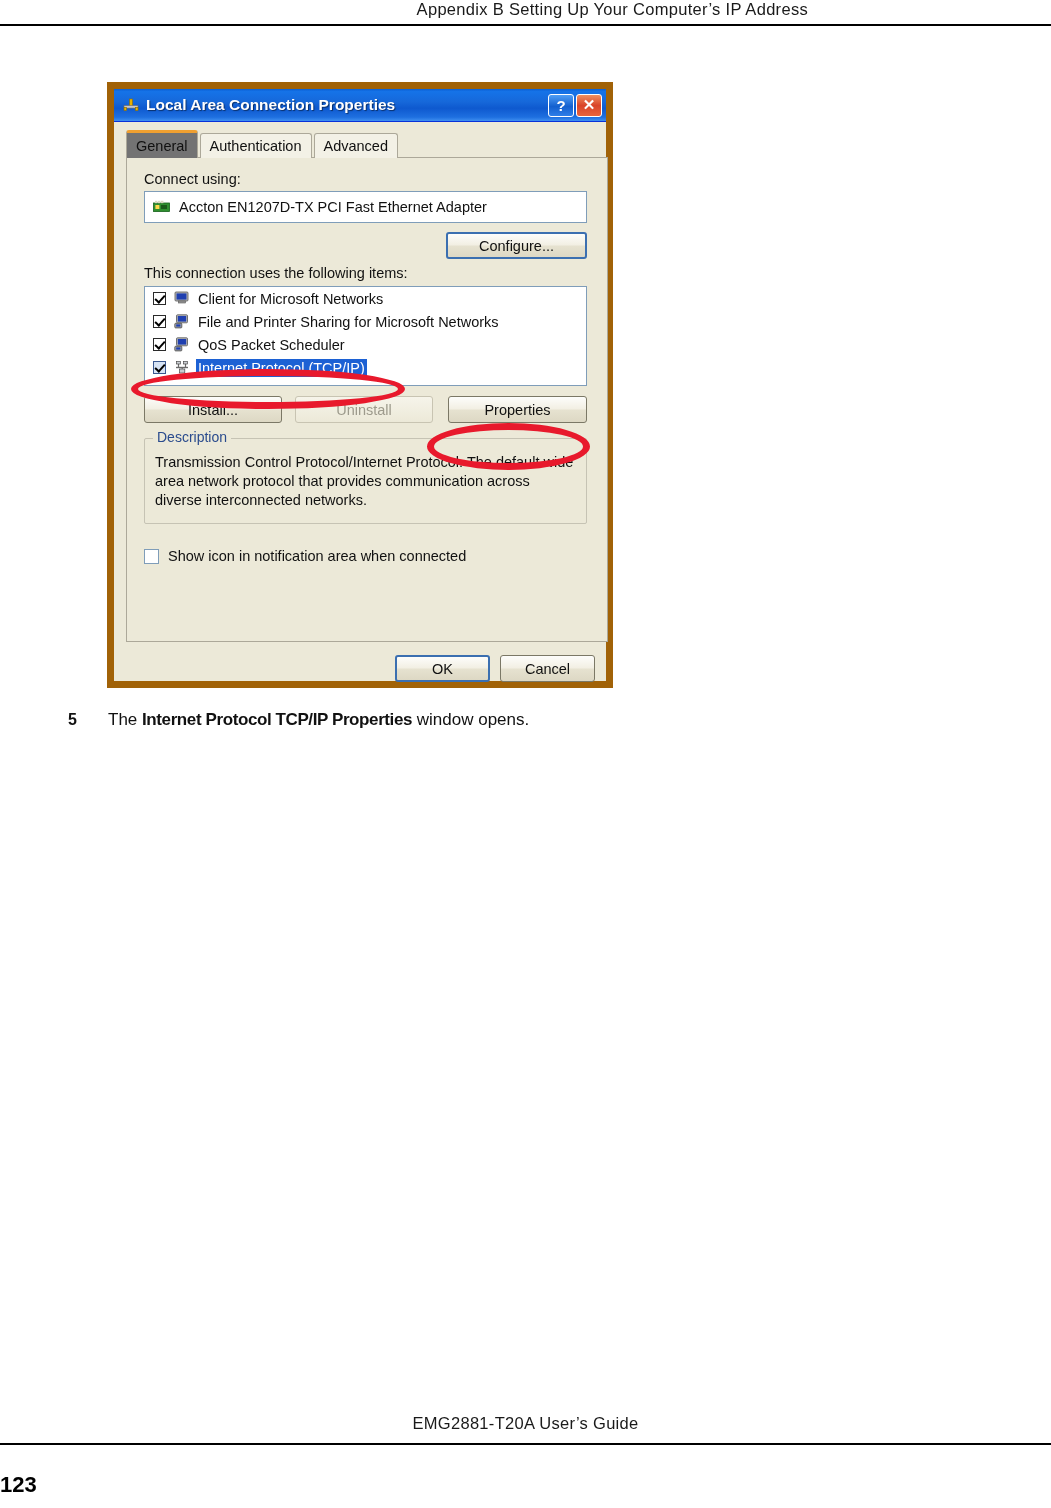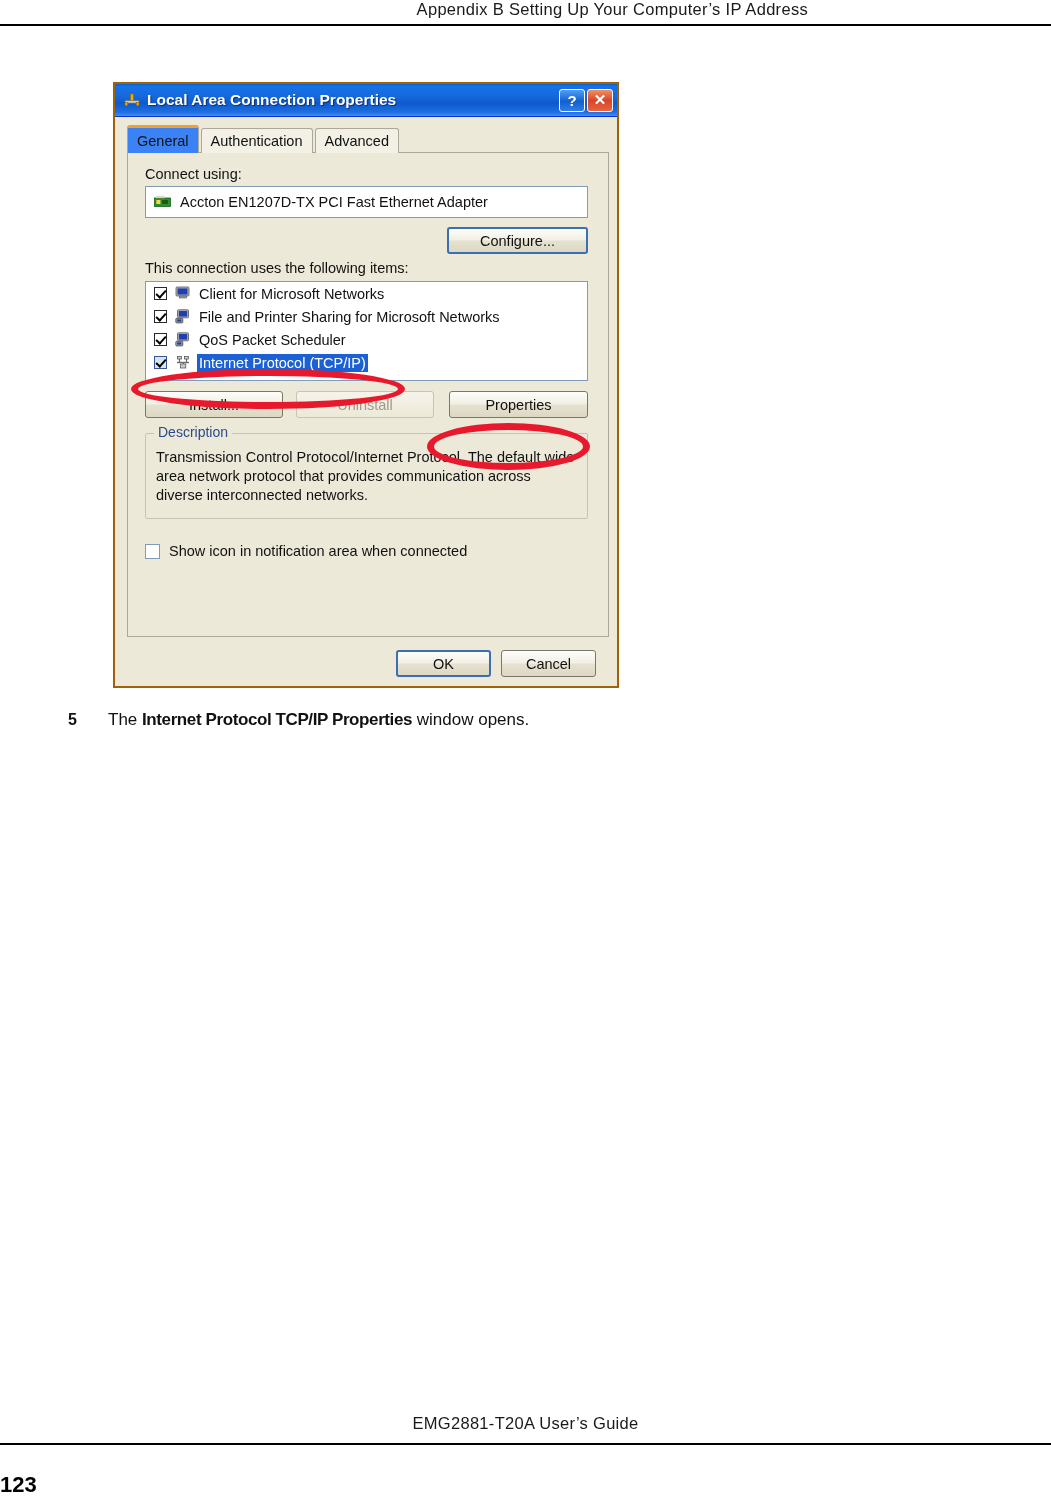--- a/index.html
+++ b/index.html
@@ -78,25 +78,25 @@
     font-size: 16px;
   }
   .step-strong {
     font-weight: bold;
     letter-spacing: -0.4px;
   }
 
   
   .dialog {
     position: absolute;
-    left: 113px; top: 82px;
+    left: 107px; top: 82px;
     width: 506px;
     height: 606px;
     background: #ece9d8;
-    border: 2px solid #a16207;
+    border: 7px solid #a16207;
     box-sizing: border-box;
   }
   .titlebar {
     position: relative;
     height: 33px;
     background: linear-gradient(to bottom,
         #0a5fd4 0%, #1573e8 8%, #1668da 40%,
         #0e59cf 60%, #1e6fe0 88%, #3f8ff0 100%);
     border-bottom: 1px solid #0831d9;
     display: flex;
@@ -157,21 +157,21 @@
     display: flex;
     align-items: center;
     box-sizing: border-box;
     background: #f3f1e6;
     border: 1px solid #aca899;
     border-bottom: none;
     border-radius: 3px 3px 0 0;
   }
   .tab.active {
     height: 28px;
-    background: #3b82f6;
+    background: #737373;
     border-top: 3px solid #f0a030;
     border-left: 1px solid #aca899;
     border-right: 1px solid #aca899;
     font-weight: normal;
     position: relative;
     z-index: 4;
   }
 
   .tabpanel {
     position: absolute;

